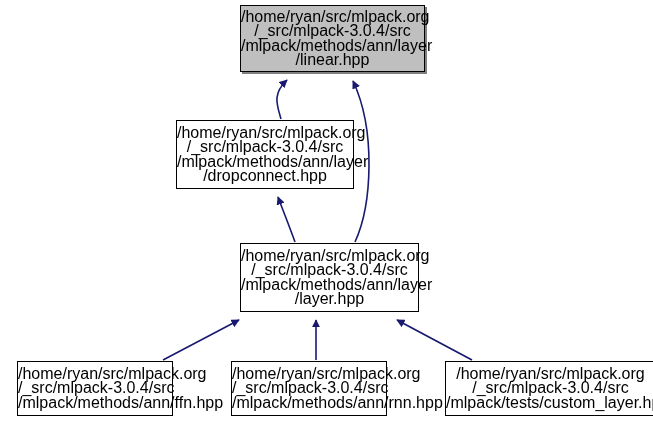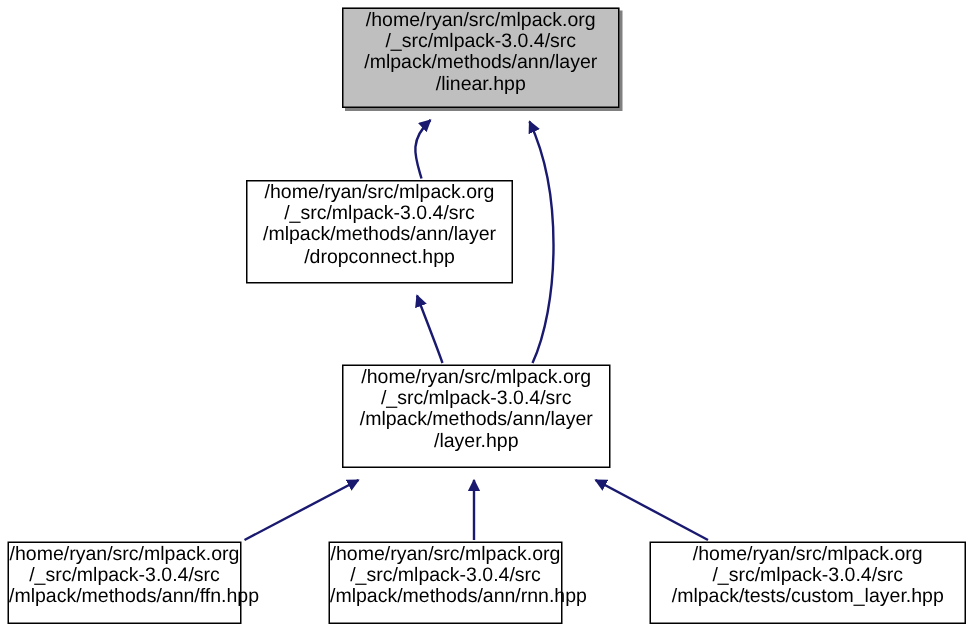--- a/index.html
+++ b/index.html
@@ -24,27 +24,29 @@
     top: 0;
     width: 653px;
     height: 423px;
   }
   .node {
     position: absolute;
     box-sizing: border-box;
     border: 1px solid #000000;
     background: #ffffff;
     color: #000000;
-    font-size: 13px;
+    font-size: 16px;
     line-height: 14.2px;
     text-align: center;
     white-space: pre;
     display: flex;
+    align-items: center;
     justify-content: center;
     z-index: 2;
+    margin-left: 12px;
   }
   .node.highlight {
     background: #bfbfbf;
     border: 1px solid #000000;
     box-shadow: 2px 2px 0 0 #808080;
   }
   .node .label {
     display: block;
     width: 100%;
   }

